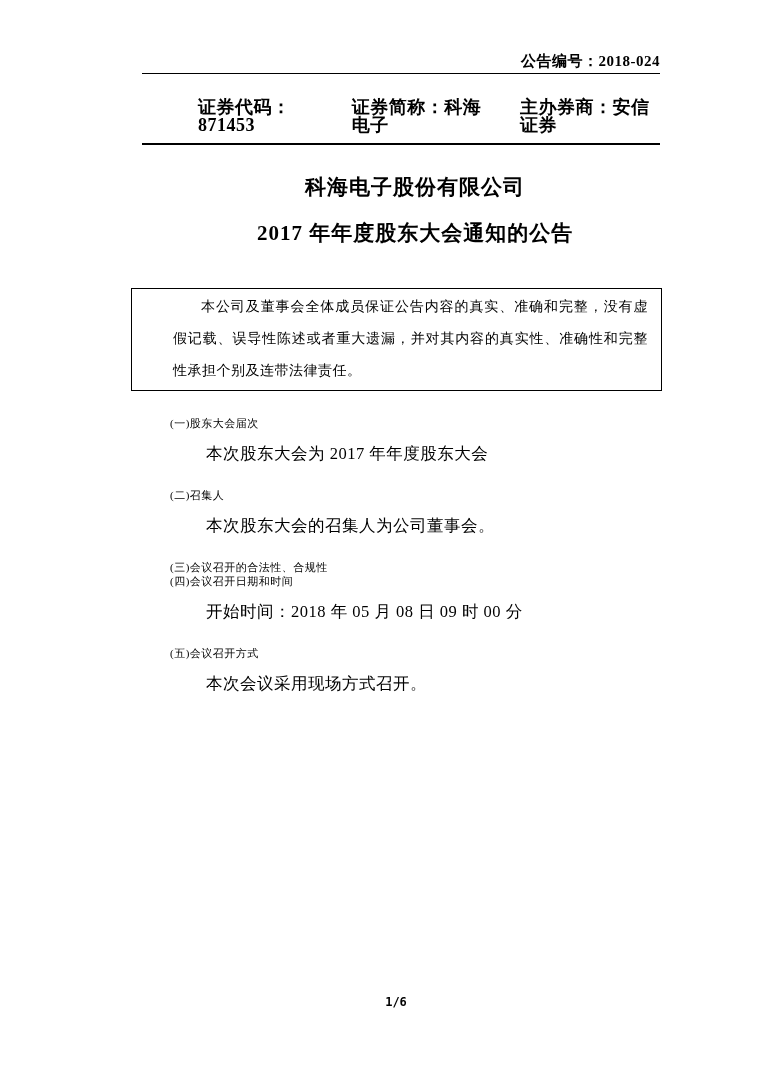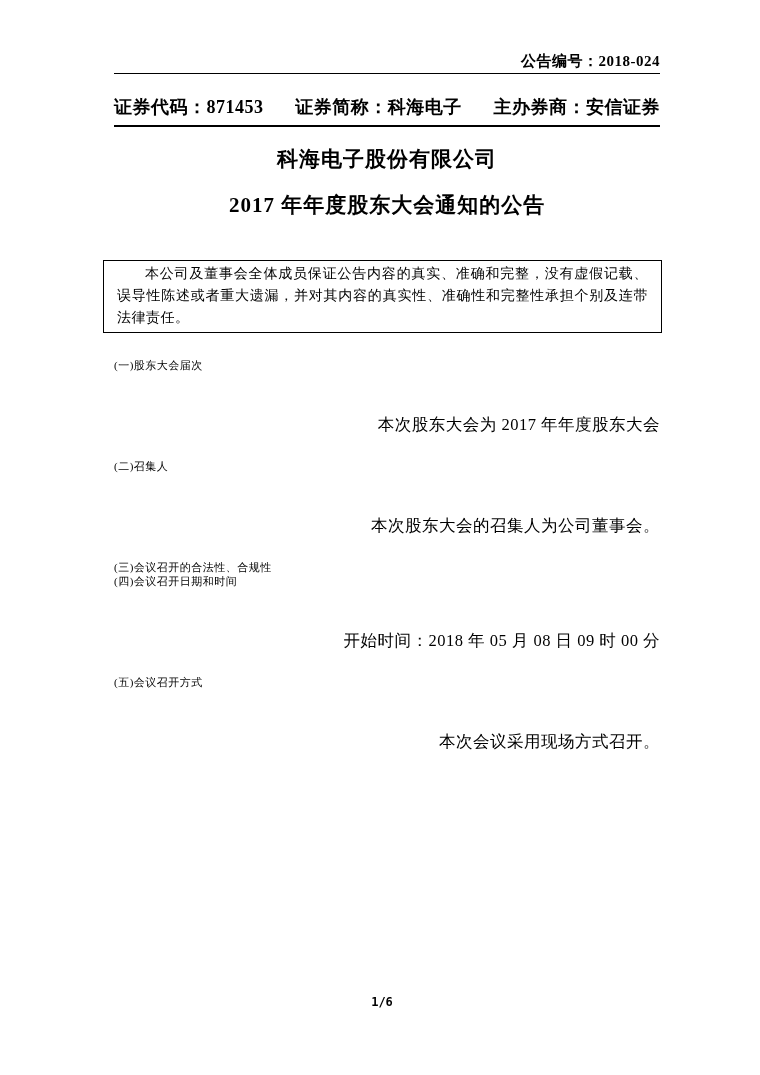--- a/index.html
+++ b/index.html
@@ -1,15 +1,15 @@
 <!DOCTYPE html>
 <html><head>
 <meta charset="utf-8">
 <style>
-  * { box-sizing: border-box; }
+  * { box-sizing: border-box; padding-left: 28px; }
   html, body { margin: 0; padding: 0; background: #ffffff; }
   .page {
     position: relative;
     width: 760px;
     height: 1075px;
     background: #ffffff;
     color: #000000;
     font-family: "Liberation Serif", "DejaVu Serif", serif;
     overflow: hidden;
   }
@@ -36,60 +36,59 @@
   }
   .rule-thick { border-top: 2.5px solid #000; margin-top: 9px; }
 
   
   .title-1, .title-2 {
     text-align: center;
     font-size: 21px;
     font-weight: 700;
     line-height: 23px;
     letter-spacing: 1px;
-    margin: 21px 0 0 0;
+    margin: 31px 0 0 0;
   }
   .title-2 { margin-top: 23px; }
 
   
   .disclaimer-box {
     margin: 43px -2px 0 -11px;
     border: 1.5px solid #000;
     padding: 2px 13px 3px 13px;
   }
   .disclaimer-text {
     margin: 0;
     font-size: 14px;
-    line-height: 22px;
+    line-height: 32px;
     letter-spacing: 0.5px;
     text-indent: 2em;
     text-align: justify;
   }
 
   
   .section-heading {
     margin-top: 38px;
     font-size: 16px;
     font-weight: 700;
     line-height: 19px;
     letter-spacing: 1px;
   }
   .item-label {
     margin-top: 23px;
     font-size: 11px;
     line-height: 19px;
     letter-spacing: 0.5px;
   }
   .item-body {
-    margin-top: 40px;
+    margin-top: 11px;
     margin-left: 36px;
     font-size: 16.5px;
     line-height: 19px;
     letter-spacing: 0.5px;
-    text-align: right;
   }
   .item-para {
     margin: 8px 0 0 0;
     font-size: 16.5px;
     line-height: 47px;
     letter-spacing: 0.5px;
     text-indent: 2.2em;
     text-align: justify;
   }
   .tight { margin-top: -5px; }

